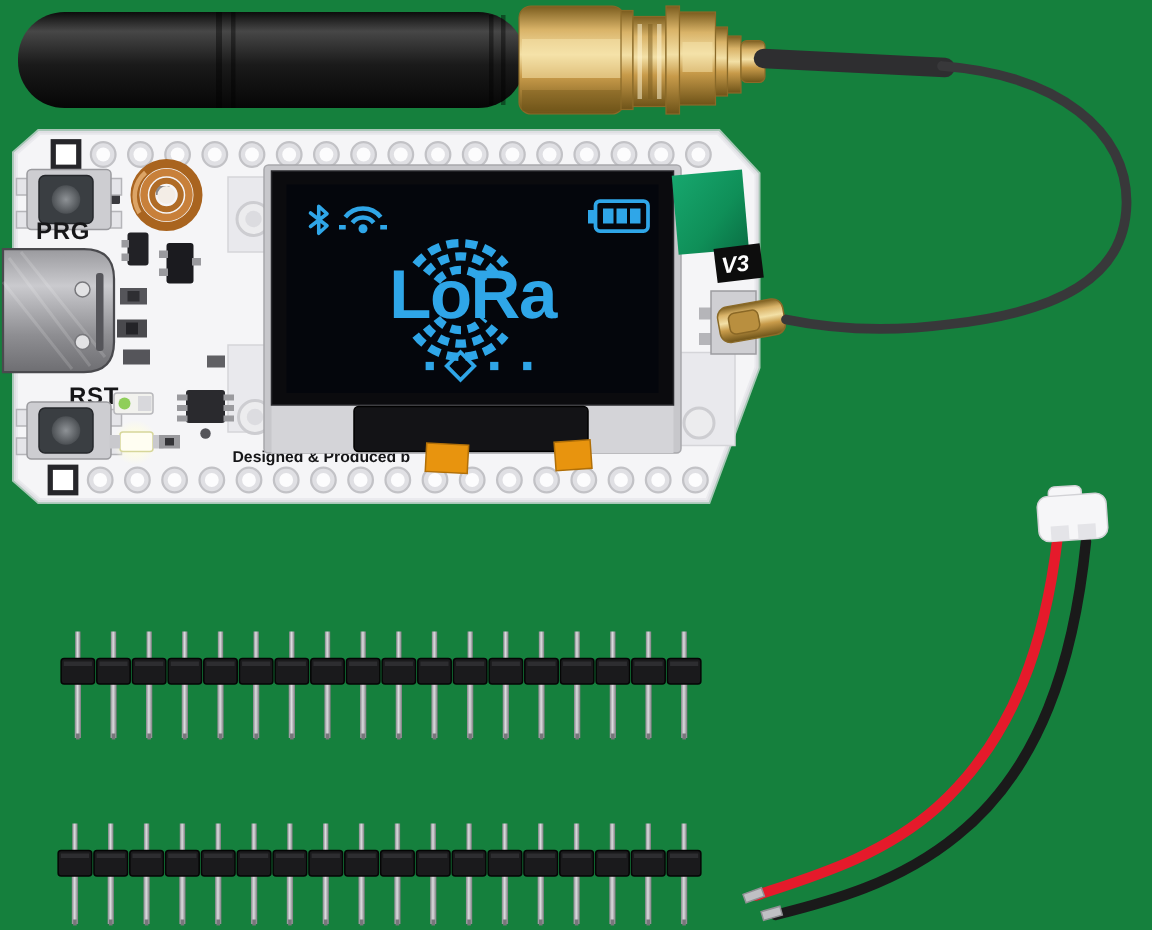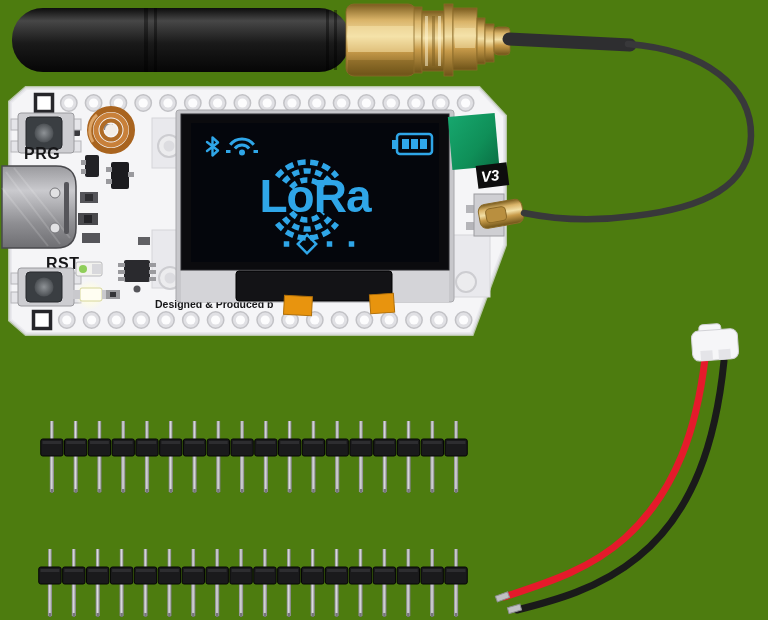--- a/index.html
+++ b/index.html
@@ -1,16 +1,16 @@
 <!DOCTYPE html>
 <html><head>
 <meta charset="utf-8">
 <style>
   html,body{margin:0;padding:0;background:#fff;}
-  .stage{position:relative;width:768px;height:620px;background:#4d7c0f;overflow:hidden;
+  .stage{position:relative;width:768px;height:620px;background:#15803d;overflow:hidden;
          font-family:"Liberation Sans",sans-serif;}
   .stage svg{position:absolute;left:0;top:0;}
   text{font-family:"Liberation Sans",sans-serif;}
   .silk{fill:#161618;font-weight:bold;}
   .ob-fill{fill:var(--oled-blue);}
   .ob-stroke{stroke:var(--oled-blue);fill:none;}
   .wire-red{stroke:var(--wire-red);fill:none;stroke-width:7;stroke-linecap:round;}
   .wire-blk{stroke:var(--wire-black);fill:none;stroke-width:7;stroke-linecap:round;}
 </style>
 </head>

